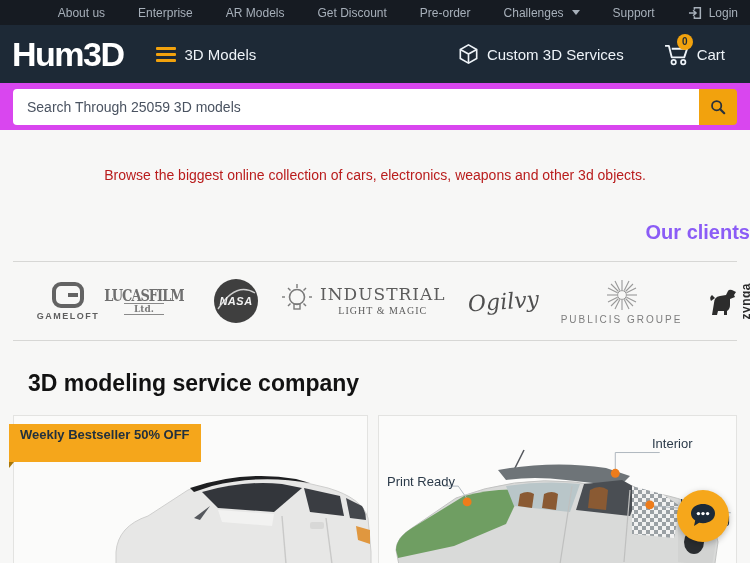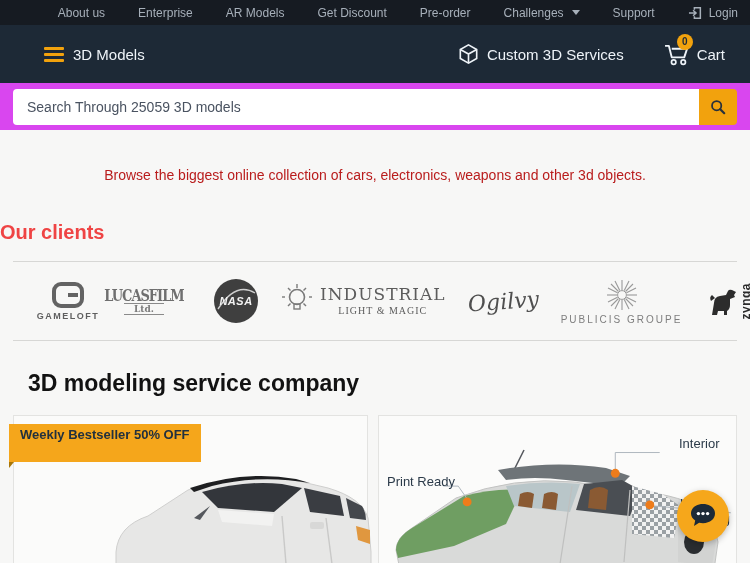--- a/index.html
+++ b/index.html
@@ -27,21 +27,21 @@
   .search-input { flex:1; border:none; outline:none; border-radius:4px 0 0 4px; padding:0 14px; font-size:14px; color:#333; font-family:"Liberation Sans", sans-serif; background:#ffffff; }
   .search-input::placeholder { color:#4a5361; opacity:1; }
   .search-btn { width:38px; border:none; background:#f2a20d; border-radius:0 4px 4px 0; cursor:pointer; display:flex; align-items:center; justify-content:center; }
 
   
   .hero { text-align:center; padding-top:27px; }
   .hero h1 { font-size:31px; font-weight:500; color:#191919; letter-spacing:-0.3px; }
   .hero p { margin-top:10px; font-size:14px; color:#b91c1c; }
 
   
-  .clients-title { text-align:left; font-size:20px; font-weight:bold; color:#ef4444; margin-top:38px; }
+  .clients-title { text-align:right; font-size:20px; font-weight:bold; color:#8b5cf6; margin-top:38px; }
   .divider { border-top:1px solid #d7d7d5; margin:0 13px; }
   .divider-top { margin-top:17px; }
   .logos-row { height:78px; display:flex; align-items:center; padding-left:14px; overflow:hidden; color:#6d6d6d; }
   .logo-item { flex:0 0 auto; display:flex; flex-direction:column; align-items:center; justify-content:center; }
   .lucasfilm { width:88px; font-family:"DejaVu Serif", serif; text-align:center; }
   .lf1 { font-size:13px; font-weight:bold; letter-spacing:-1px; color:#6f6f6f; transform:scaleY(1.35); }
   .lf2 { font-size:9px; font-weight:bold; color:#7a7a7a; border-top:1px solid #8a8a8a; border-bottom:1px solid #8a8a8a; padding:0 10px; margin-top:1px; }
   .gameloft { margin-left:22px; width:64px; }
   .gl-text { font-size:9px; font-weight:bold; letter-spacing:1.5px; color:#5f5f5f; margin-top:3px; }
   .nasa-circle { margin-left:26px; width:44px; height:44px; border-radius:50%; background:#3f3f3f; color:#f2f2f2; display:flex; align-items:center; justify-content:center; font-size:11px; font-weight:bold; font-style:italic; letter-spacing:0.5px; position:relative; overflow:hidden; }
@@ -64,21 +64,21 @@
   .card-left { width:355px; }
   .card-right { width:359px; }
 
   .ribbon { position:absolute; left:-5px; top:8px; background:#f5a61b; color:#21303e; font-size:13px; font-weight:bold; padding:3px 11px 20px 11px; z-index:2; }
   .ribbon:after { content:""; position:absolute; left:0; top:100%; width:0; height:0; border-top:6px solid #a87608; border-right:5px solid transparent; }
 
   .car-left-img { position:absolute; left:100px; top:44px; }
 
   .callout-label { position:absolute; font-size:13px; color:#2b3a49; z-index:2; }
   .lbl-print { left:8px; top:58px; }
-  .lbl-interior { left:300px; top:20px; }
+  .lbl-interior { left:273px; top:20px; }
   .lbl-uv { left:301px; top:80px; }
   .callout-svg { position:absolute; inset:0; width:100%; height:100%; z-index:1; }
   .car-right-img { position:absolute; left:15px; top:30px; z-index:0; }
 
   
   .chat-fab { position:absolute; left:677px; top:490px; width:52px; height:52px; border-radius:50%; background:#f6a71b; border:none; cursor:pointer; display:flex; align-items:center; justify-content:center; box-shadow:0 2px 6px rgba(0,0,0,0.25); z-index:10; }
 
   .page { position:relative; width:750px; height:563px; overflow:hidden; }
 </style>
 </head>
@@ -100,20 +100,21 @@
     <a>
       <svg width="15" height="14" viewBox="0 0 16 15">
           <path d="M6 1h8v13H6v-3h1.6v1.4h4.8V2.6H7.6V4H6z" fill="#a7b0ba"></path>
           <path d="M1 7.5h7M5.4 4.5l3.2 3-3.2 3" stroke="#a7b0ba" stroke-width="1.6" fill="none"></path>
         </svg>
       <span>Login</span>
     </a>
   </div>
 
   <div class="header">
+    <div class="logo">Hum3D</div>
     <div class="nav-item nav-models">
       <span class="burger">
           <span></span>
           <span></span>
           <span></span>
         </span>
       <span>3D Models</span>
     </div>
     <div class="header-right">
       <div class="nav-item">

